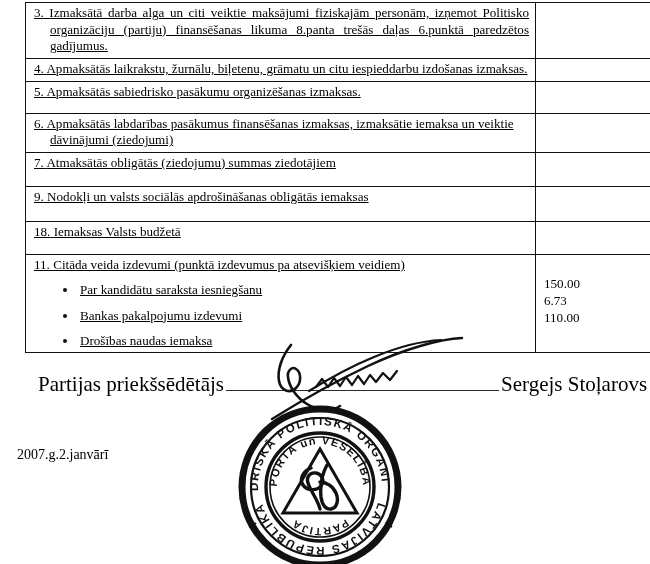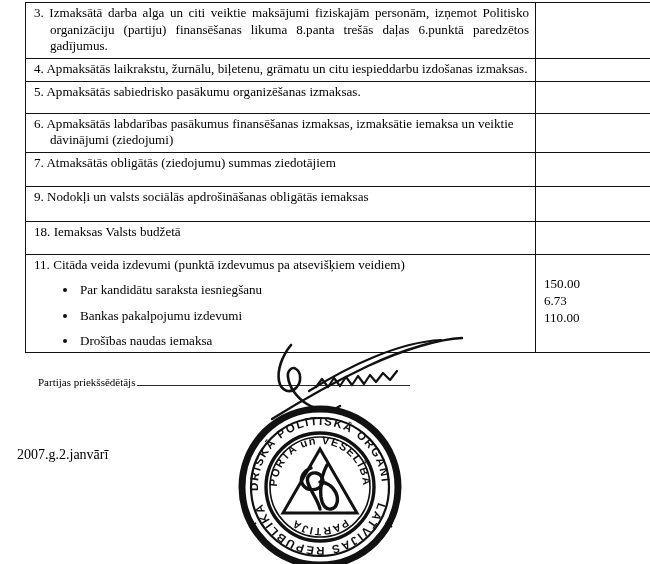--- a/index.html
+++ b/index.html
@@ -28,21 +28,21 @@
     table-layout: fixed;
   }
   .doc-table td {
     border: 1.4px solid #111111;
     padding: 2px 6px 3px 8px;
     vertical-align: top;
     font-size: 13.1px;
     line-height: 1.27;
     font-family: "Liberation Serif", "DejaVu Serif", serif;
   }
-  .col-desc { width: 495px; }
+  .col-desc { width: 495px; text-decoration: underline; }
   .col-amt  { width: 118px; }
 
   .item-text {
     display: block;
     text-indent: 0;
     padding-left: 16px;
   }
   .item-text .lead {
     margin-left: -16px;
   }
@@ -79,21 +79,21 @@
   }
 
   
   .sig-row {
     position: absolute;
     left: 38px;
     top: 372px;
     width: 600px;
     display: flex;
     align-items: baseline;
-    font-size: 11px;
+    font-size: 21px;
   }
   .sig-label { white-space: nowrap; }
   .sig-rule {
     flex: 0 0 auto;
     width: 273px;
     border-bottom: 1.3px solid #2a2a2a;
     height: 13px;
     margin: 0 2px;
   }
   .sig-name { white-space: nowrap; }
@@ -210,20 +210,21 @@
         <span class="amount-line">110.00</span>
       </td>
     </tr>
 
   </tbody>
 </table>
 
 <div class="sig-row">
   <span class="sig-label">Partijas priekšsēdētājs</span>
   <span class="sig-rule"></span>
+  <span class="sig-name">Sergejs Stoļarovs</span>
 </div>
 
 <div class="doc-date">2007.g.2.janvārī</div>
 
 <svg class="ink-layer" viewBox="0 0 650 564">
 
   <g fill="none" stroke="#111111" stroke-linecap="round" stroke-linejoin="round">
     <path d="M291 345 C 282 356, 277 370, 279 381 C 281 391, 290 394, 296 388
              C 302 382, 301 372, 296 369 C 292 366, 287 371, 288 377
              C 289 387, 297 398, 307 404 C 318 411, 331 412, 340 406" stroke-width="2.6"></path>

